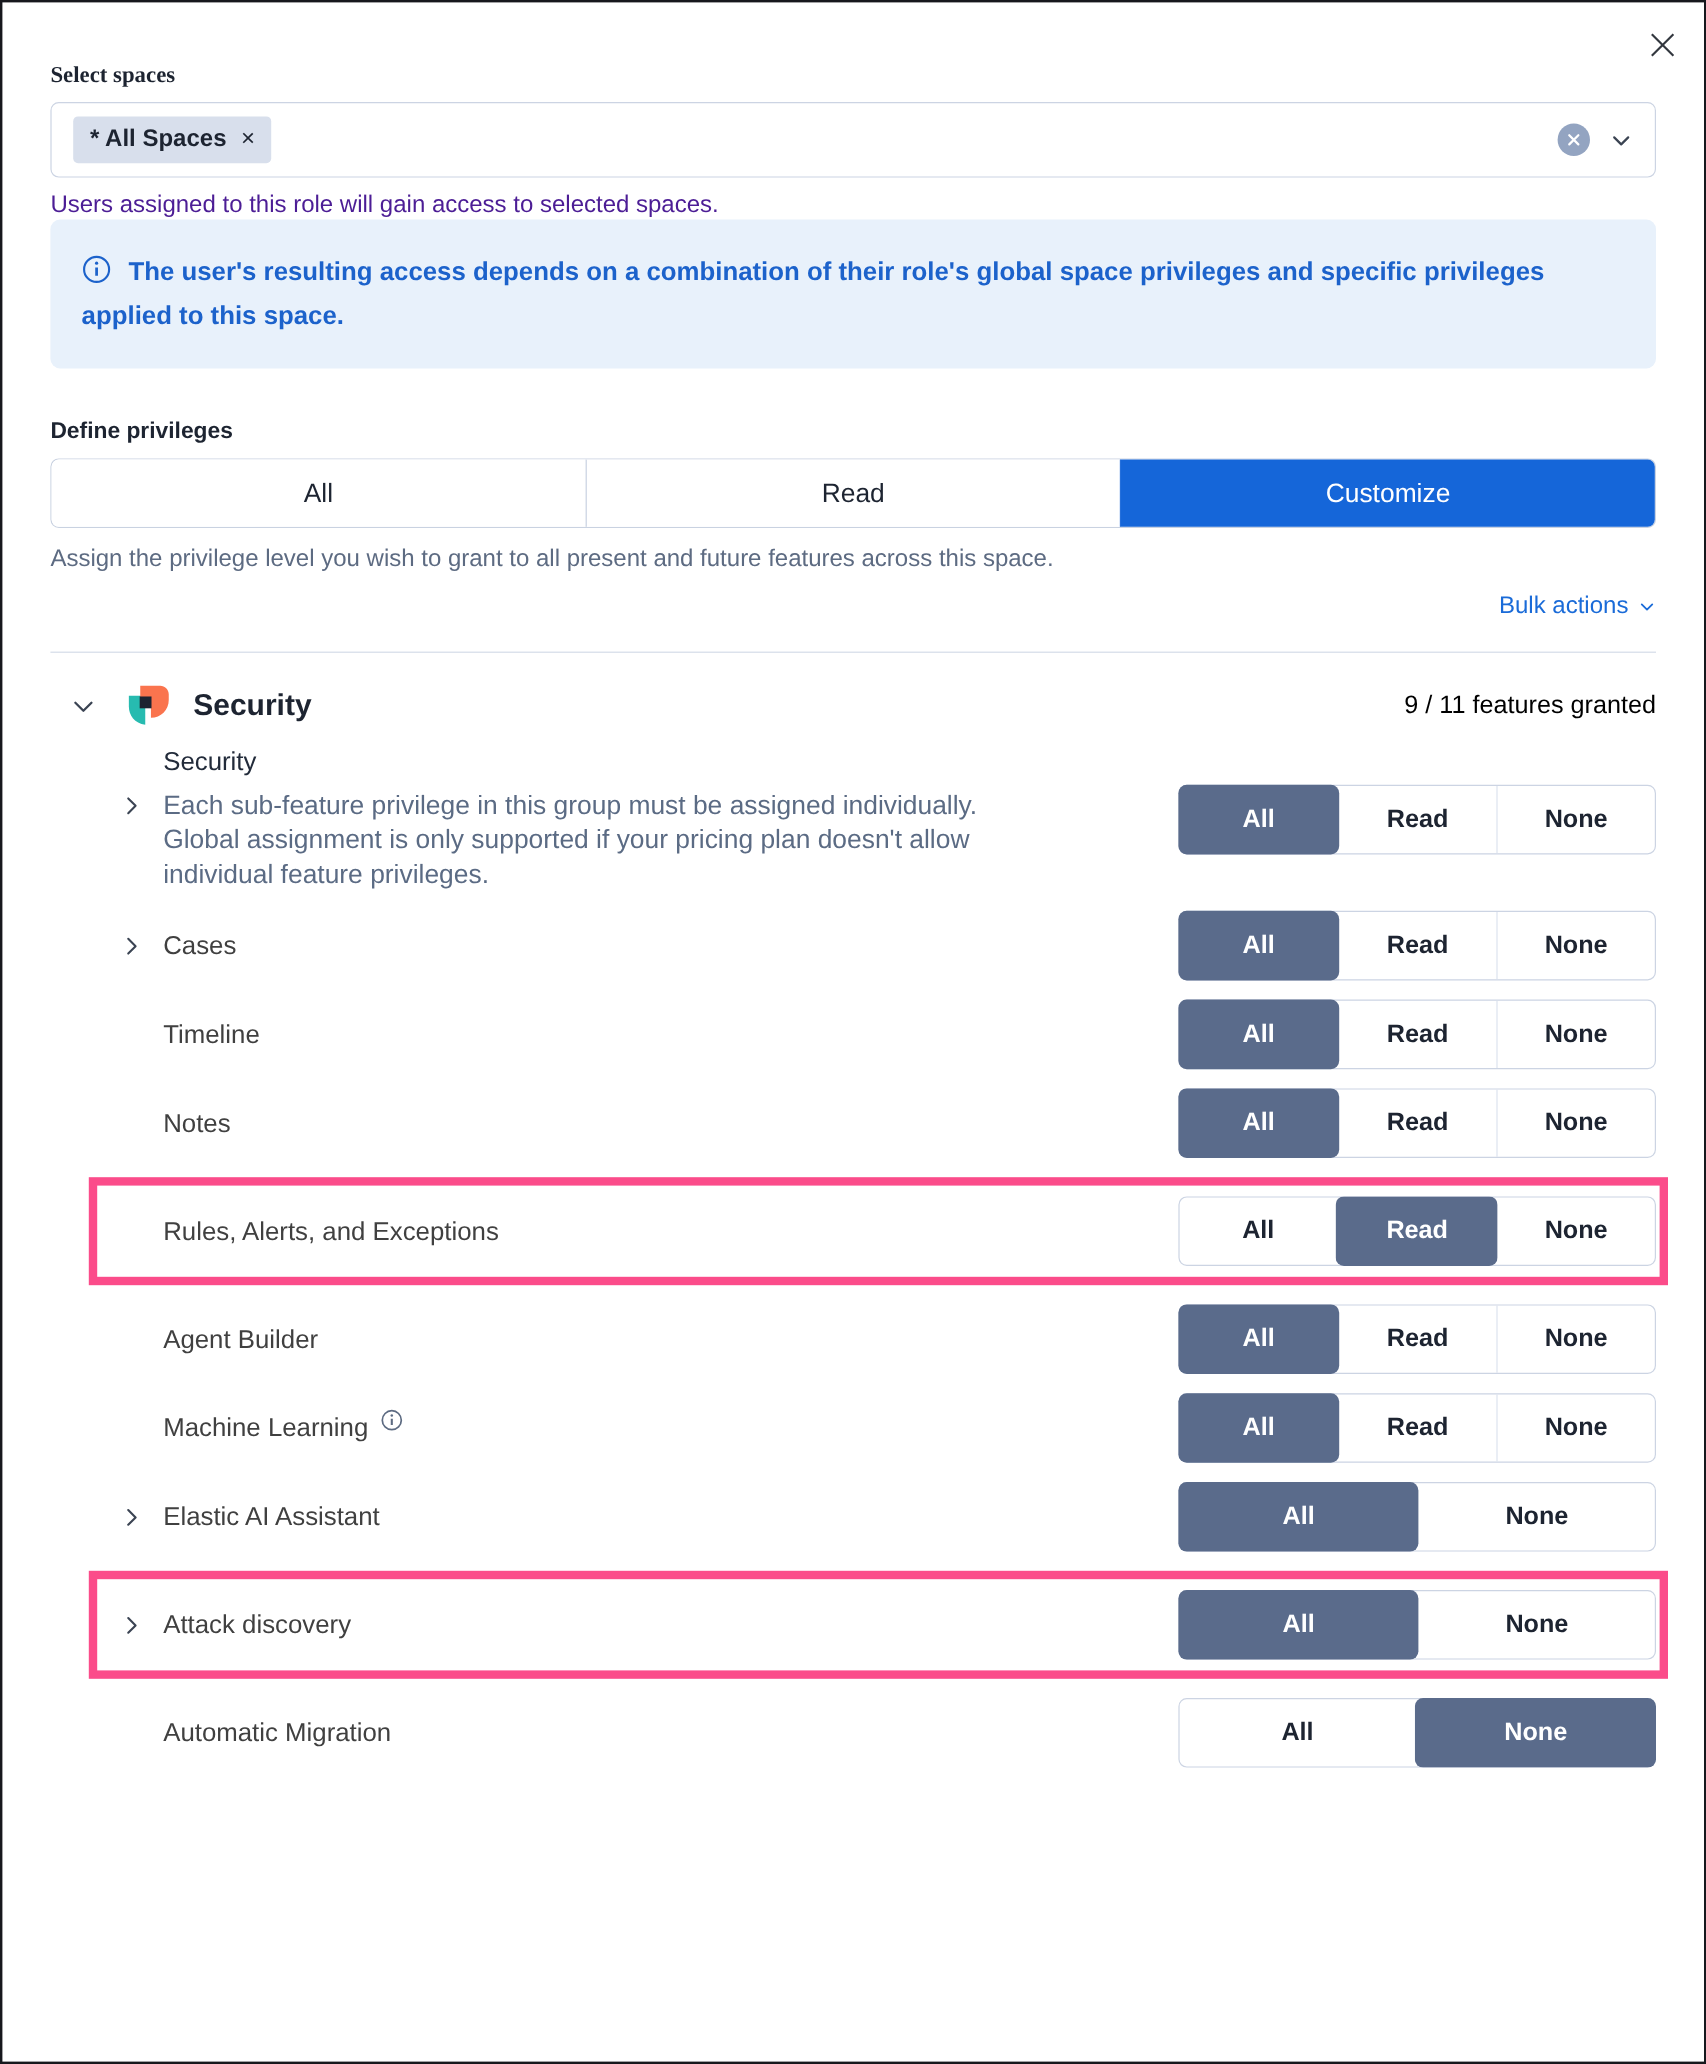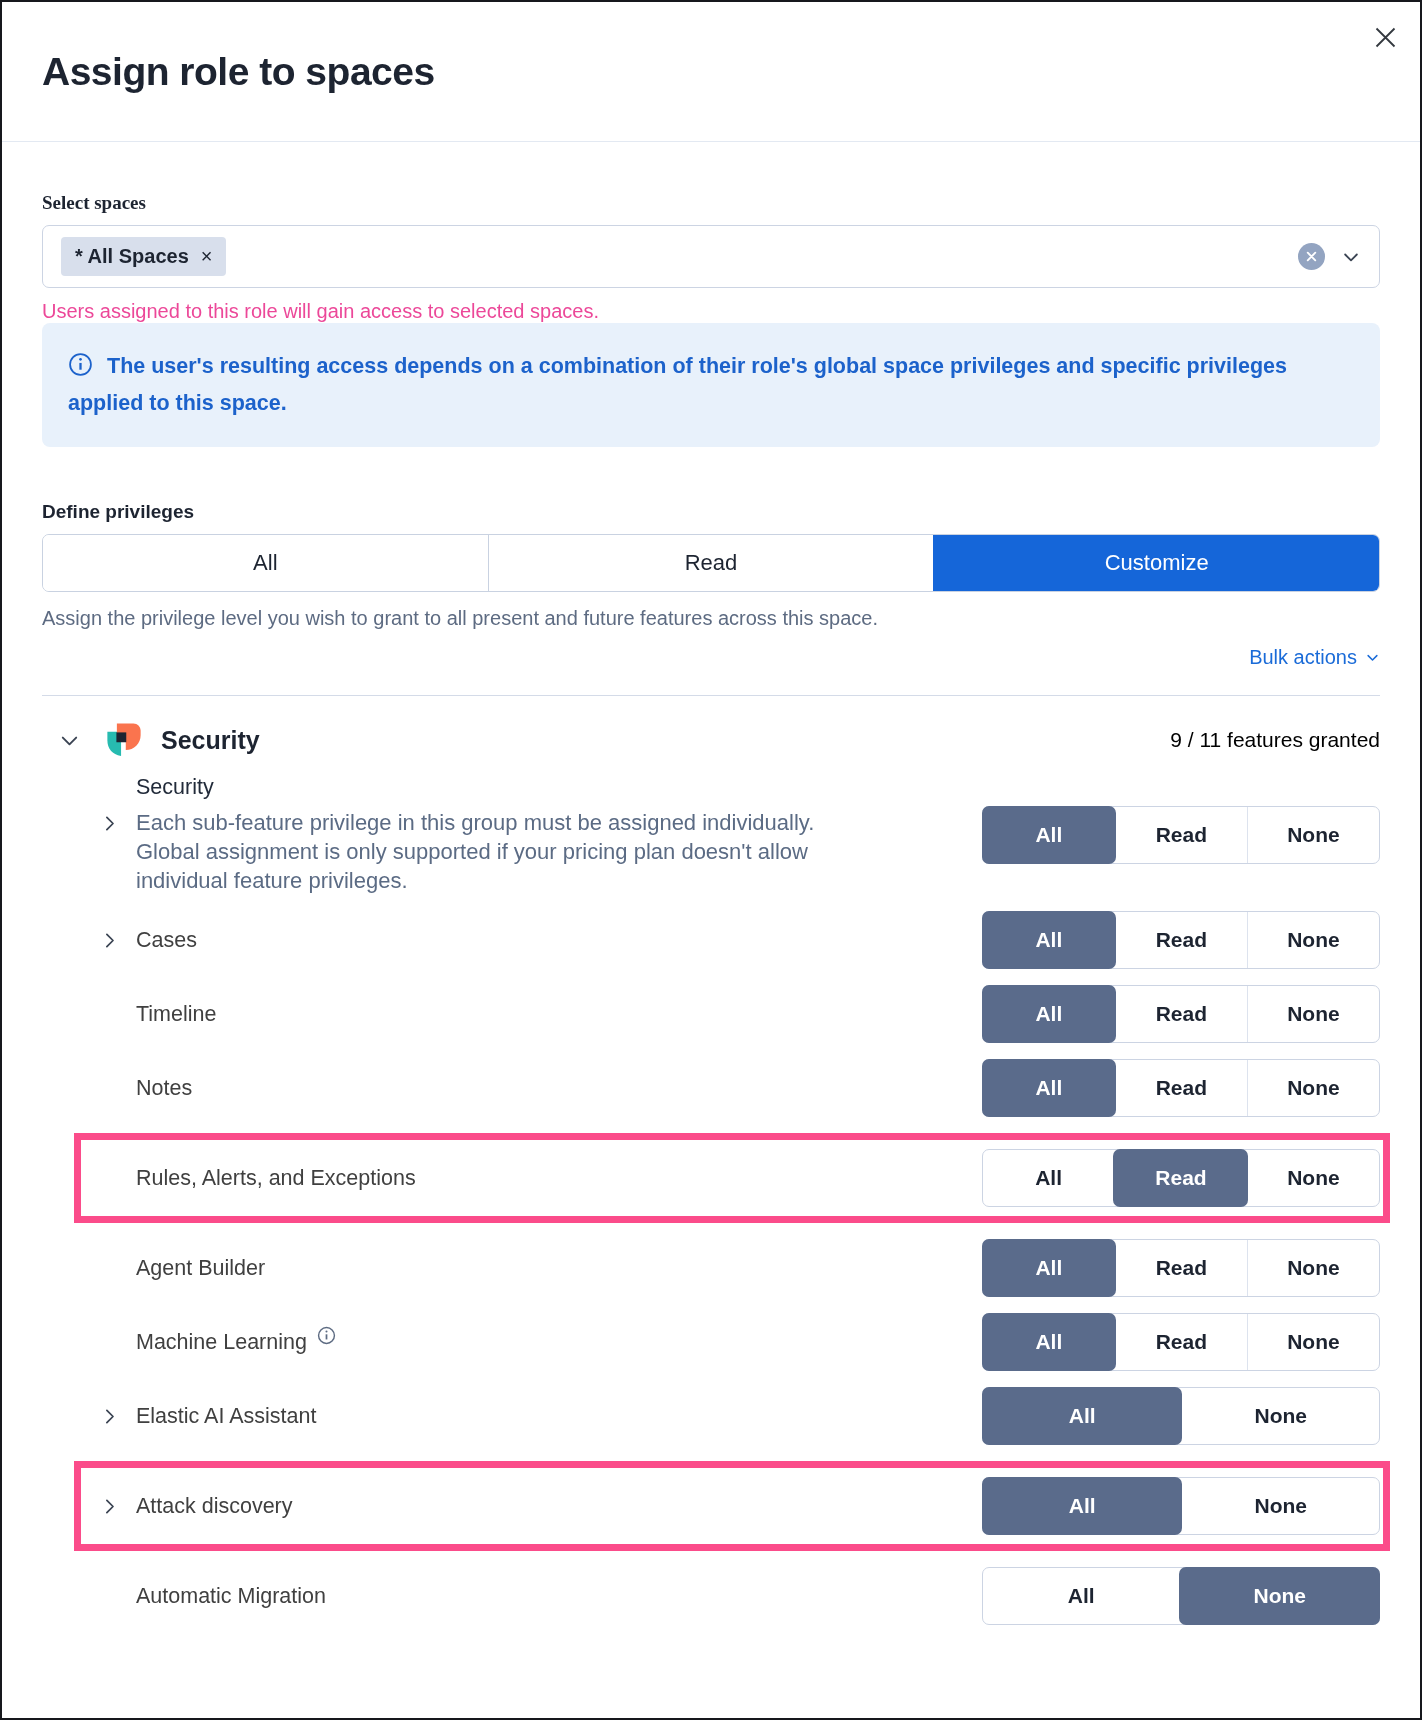--- a/index.html
+++ b/index.html
@@ -21,27 +21,27 @@
   .field-label { font-size: 19px; font-weight: 700; color:#1d2431; }
   .select-label { margin-top: 50px; font-family: Liberation Serif, serif; }
   .combobox { margin-top: 11px; height: 63px; border: 1px solid #ccd4e3; border-radius: 7px;
     display:flex; align-items:center; padding: 0 18px; background:#fff; }
   .pill { display:inline-flex; align-items:center; gap: 12px; background:#d8dfec;
     border-radius: 4px; padding: 8px 14px; font-size: 20px; font-weight: 600; color:#1d2431; }
   .pill .x { font-weight: 400; }
   .combo-right { margin-left:auto; display:flex; align-items:center; gap: 16px; }
   .clear-circle { width: 27px; height: 27px; border-radius: 50%; background:#93a4c1;
     display:flex; align-items:center; justify-content:center; border:none; cursor:pointer; }
-  .help { margin-top: 12px; font-size: 20px; color:#ec4899; }
+  .help { margin-top: 12px; font-size: 20px; color:#4c1d95; }
   
   .callout { background:#e8f1fb; border-radius: 8px; padding: 25px 26px; }
   .callout p { font-size: 21.5px; font-weight: 600; color:#1c62cb; line-height: 37px; }
   .callout .ico { display:inline-block; vertical-align: -4px; margin-right: 14px; }
   
-  .define-label { margin-top: 54px; }
+  .define-label { margin-top: 42px; }
   .priv-group { margin-top: 11px; display:flex; height: 58px; border: 1px solid #c9d2e1;
     border-radius: 7px; width: 100%; }
   .priv-group .seg { flex:1; display:flex; align-items:center; justify-content:center;
     font-size: 22px; font-weight: 500; color:#1d2431; background:#fff; border:none;
     border-left: 1px solid #c9d2e1; cursor:pointer; font-family:inherit; }
   .priv-group .seg:first-child { border-left:none; border-radius: 6px 0 0 6px; }
   .priv-group .seg:last-child { border-radius: 0 6px 6px 0; }
   .priv-group .seg.selected { background:#1566d9; color:#fff; border-left-color:#1566d9; }
   .assign-help { margin-top: 15px; font-size: 20px; color:#5d6b82; }
   .bulk-row { margin-top: 16px; display:flex; justify-content:flex-end; }
@@ -81,23 +81,20 @@
   
   .highlight-box { border: 7px solid #fb4c8a; margin: 10px -10px 10px 32px; padding: 9px 3px 9px 0; }
   .highlight-box .feature-row { padding-left: 55px; margin: 0; }
   svg { display:block; }
 </style>
 </head>
 <body>
 
 <div class="modal">
 
-  <div class="hdr">
-    <h1>Assign role to spaces</h1>
-  </div>
   <button class="close-btn">
     <span>
       <svg width="27" height="27" viewBox="0 0 24 24" fill="none" stroke="#33383f" stroke-width="1.6">
         <path d="M4 4 L20 20 M20 4 L4 20"></path>
       </svg>
     </span>
   </button>
 
   <div class="body">
 

